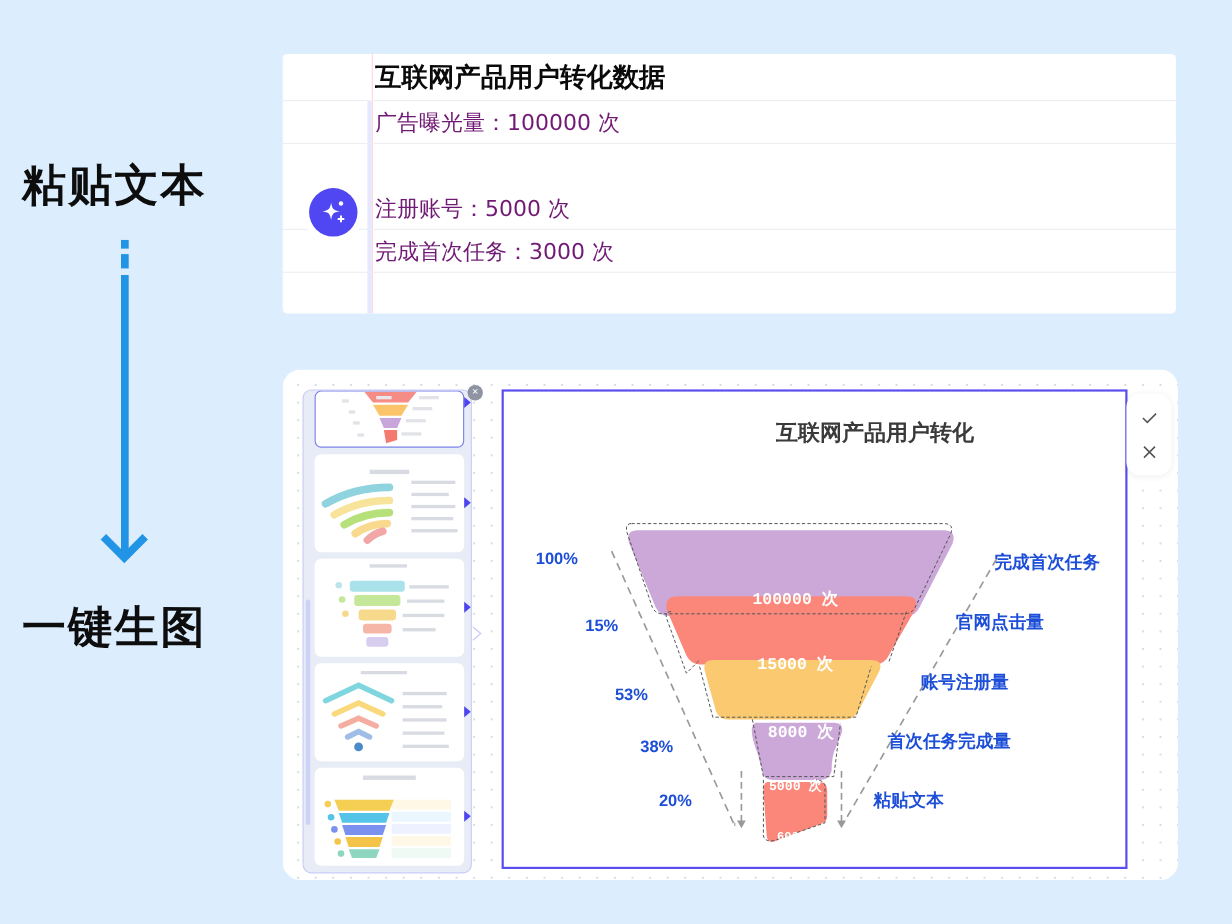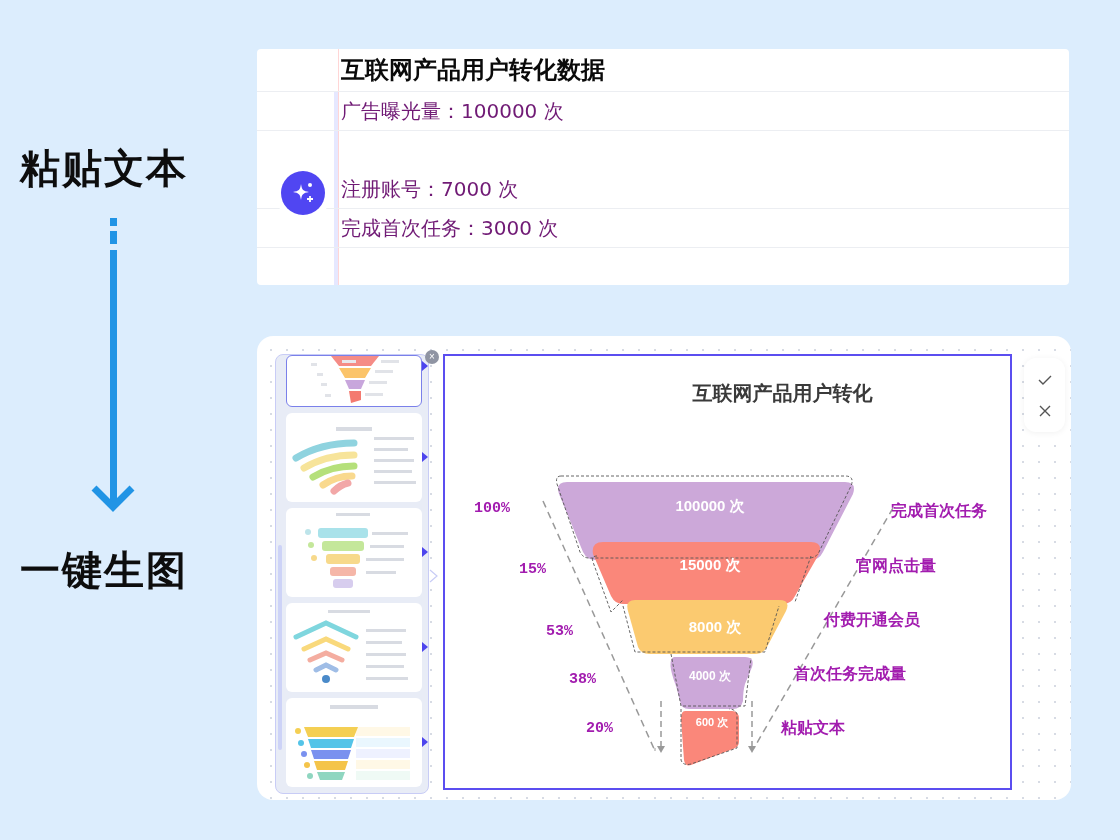--- a/index.html
+++ b/index.html
@@ -70,34 +70,34 @@
   }
   .rail-close {
     position: absolute; left: 168px; top: 14px; width: 14px; height: 14px; border-radius: 50%;
     background: #8f94a3; color: #fff; font-size: 10px; line-height: 14px; text-align: center;
   }
   .rail-caret {
     position: absolute; left: 172px; top: 233px; width: 10px; height: 14px;
   }
 
   .canvas-frame {
-    position: absolute; left: 186px; top: 18px; width: 569px; height: 436px;
+    position: absolute; left: 199px; top: 18px; width: 569px; height: 436px;
     background: #fff; border: 2px solid #5b4ef0;
   }
   .chart-title {
     position: absolute; left: 0; right: 0; top: 24px; text-align: center;
     font-size: 20px; font-weight: 900; color: #3a3a3a; font-family: "DejaVu Sans", sans-serif;
     padding-left: 110px;
   }
   .pct-label, .stage-label {
-    position: absolute; font-size: 15px; font-weight: 700; color: #a21caf; font-family: Liberation Mono, monospace;
+    position: absolute; font-size: 15px; font-weight: 700; color: #1d4ed8; font-family: Liberation Sans, sans-serif;
   }
   .stage-label { font-size: 16px; }
   .bar-label {
-    position: absolute; color: #fff; font-weight: 700; font-size: 15px; text-align: center; font-family: Liberation Sans, sans-serif;
+    position: absolute; color: #fff; font-weight: 700; font-size: 15px; text-align: center; font-family: Liberation Mono, monospace; margin-top: 38px;
   }
 
   .action-pill {
     position: absolute; left: 767px; top: 22px; width: 41px; height: 74px; background: #fff;
     border-radius: 12px; box-shadow: 0 1px 6px rgba(0,0,0,0.06);
     display: flex; flex-direction: column; align-items: center; justify-content: space-around; padding: 6px 0;
   }
   .action-pill .btn { width: 26px; height: 26px; display: flex; align-items: center; justify-content: center; }
 </style>
 </head>
@@ -110,21 +110,21 @@
   <rect x="20" y="32" width="7" height="258" fill="#2194e5"></rect>
   <path d="M4 270 L23 289 L42 270" stroke="#2194e5" stroke-width="7" fill="none"></path>
 </svg>
 <div class="flow-label bottom">一键生图</div>
 
 <div class="text-card">
   <div class="col-accent"></div>
   <div class="col-red"></div>
   <div class="row title" style="top:0">互联网产品用户转化数据</div>
   <div class="row" style="top:43px">广告曝光量：100000 次</div>
-  <div class="row" style="top:121px">注册账号：7000 次</div>
+  <div class="row" style="top:121px">注册账号：5000 次</div>
   <div class="row" style="top:160px">完成首次任务：3000 次</div>
   <div class="ai-btn">
     <svg width="26" height="26" viewBox="0 0 26 26">
       <path d="M11 4 C12 10 13 11 19 12 C13 13 12 14 11 20 C10 14 9 13 3 12 C9 11 10 10 11 4 Z" fill="#fff"></path>
       <circle cx="20" cy="5" r="2" fill="#fff"></circle>
       <path d="M20 16 v6 M17 19 h6" stroke="#fff" stroke-width="1.8"></path>
     </svg>
   </div>
 </div>
 
@@ -256,32 +256,32 @@
       <path d="M116 120 H400 Q410 120 406 130 L374 196 Q371 202 364 202 H144 Q138 202 135 196 L112 128 Q110 120 116 120 Z" stroke="#555" stroke-width="0.9" stroke-dasharray="3 2" fill="none"></path>
       <path d="M152 200 Q146 200 148 206 L166 256 L178 244 M366 200 L350 246" stroke="#555" stroke-width="0.9" stroke-dasharray="3 2" fill="none"></path>
       <path d="M178 250 L190 296 H320 L334 250" stroke="#555" stroke-width="0.9" stroke-dasharray="3 2" fill="none"></path>
       <path d="M226 298 L236 350 H300 L306 302" stroke="#555" stroke-width="0.9" stroke-dasharray="3 2" fill="none"></path>
       <path d="M236 353 L236 404 Q238 410 246 408 L292 392 L292 358 Q290 353 284 353" stroke="#555" stroke-width="0.9" stroke-dasharray="3 2" fill="none"></path>
     </svg>
 
     <div class="bar-label" style="left:200px;top:141px;width:130px">100000 次</div>
     <div class="bar-label" style="left:200px;top:200px;width:130px">15000 次</div>
     <div class="bar-label" style="left:205px;top:262px;width:130px">8000 次</div>
-    <div class="bar-label" style="left:220px;top:312px;width:90px;font-size:12px">4000 次</div>
+    <div class="bar-label" style="left:220px;top:312px;width:90px;font-size:12px">5000 次</div>
     <div class="bar-label" style="left:232px;top:359px;width:70px;font-size:11px">600 次</div>
 
     <div class="pct-label" style="left:29px;top:144px">100%</div>
     <div class="pct-label" style="left:74px;top:205px">15%</div>
     <div class="pct-label" style="left:101px;top:267px">53%</div>
     <div class="pct-label" style="left:124px;top:315px">38%</div>
     <div class="pct-label" style="left:141px;top:364px">20%</div>
 
     <div class="stage-label" style="left:446px;top:145px">完成首次任务</div>
     <div class="stage-label" style="left:411px;top:200px">官网点击量</div>
-    <div class="stage-label" style="left:379px;top:254px">付费开通会员</div>
+    <div class="stage-label" style="left:379px;top:254px">账号注册量</div>
     <div class="stage-label" style="left:349px;top:308px">首次任务完成量</div>
     <div class="stage-label" style="left:336px;top:362px">粘贴文本</div>
   </div>
 
   <div class="action-pill">
     <div class="btn">
       <svg width="16" height="14" viewBox="0 0 16 14">
         <path d="M2 7 L6 11 L14 3" stroke="#555" stroke-width="1.4" fill="none"></path>
       </svg>
     </div>

